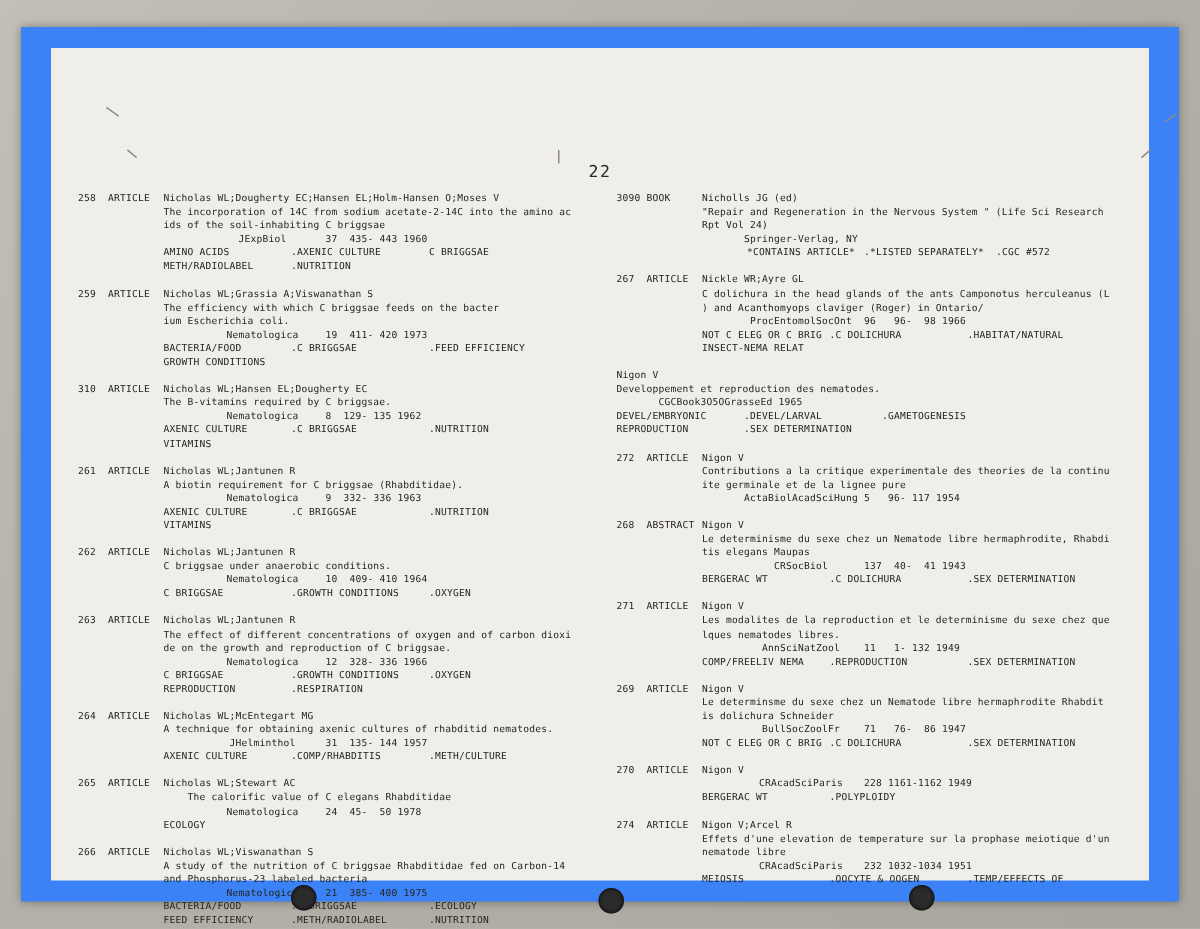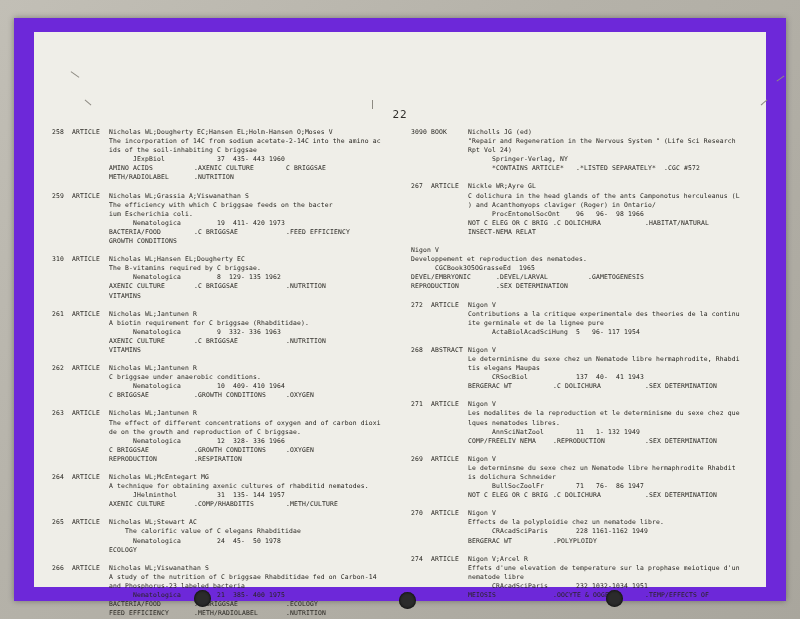--- a/index.html
+++ b/index.html
@@ -18,21 +18,21 @@
     left: 0; top: 0;
     width: 800px; height: 619px;
     background: linear-gradient(135deg, #c2bfb6 0%, #b5b2a9 40%, #a9a69d 100%);
   }
   .sheet {
     position: absolute;
     left: 14px;
     top: 18px;
     width: 772px;
     height: 583px;
-    background: #6d28d9;
+    background: #3b82f6;
     box-shadow: 0 0 6px rgba(0,0,0,0.35);
   }
   .sheet-inner {
     position: absolute;
     left: 20px;
     top: 14px;
     width: 732px;
     height: 555px;
     background: #efeee8;
   }
@@ -95,20 +95,21 @@
   }
   .rec-source {
     margin-left: 13px;
     position: relative;
     height: auto;
   }
   .srcline {
     display: flex;
     font-size: 6.4px;
     white-space: pre;
+    text-align: center;
   }
   .srcline .s-journal { width: 108px; display: inline-block; }
   .srcline .s-cite { display: inline-block; }
   .terms {
     margin-left: 0px;
     font-size: 6.4px;
   }
   .termline { display: flex; white-space: pre; }
   .termline .t1c { width: 85px; display: inline-block; }
   .termline .t2c { width: 92px; display: inline-block; }
@@ -388,21 +389,20 @@
                   <div class="termline"><span class="t1c">NOT C ELEG OR C BRIG</span><span class="t2c">.C DOLICHURA</span><span class="t3c">.SEX DETERMINATION</span></div>
                 </div>
               </div>
             </div>
           </div>
           <div class="record">
             <div class="rec-row">
               <div class="leftcol">270  ARTICLE</div>
               <div class="bodycol">
                 <div class="rec-author"> Nigon V</div>
-                <div class="rec-title" style="margin-left: 0px;">Effects de la polyploidie chez un nematode libre.</div>
                 <div class="rec-source" style="margin-left: 0px;">
                   <div class="srcline"><span class="s-journal">      CRAcadSciParis</span><span class="s-cite">228 1161-1162 1949</span></div>
                 </div>
                 <div class="terms">
                   <div class="termline"><span class="t1c">BERGERAC WT</span><span class="t2c">.POLYPLOIDY</span><span class="t3c"></span></div>
                 </div>
               </div>
             </div>
           </div>
           <div class="record">

